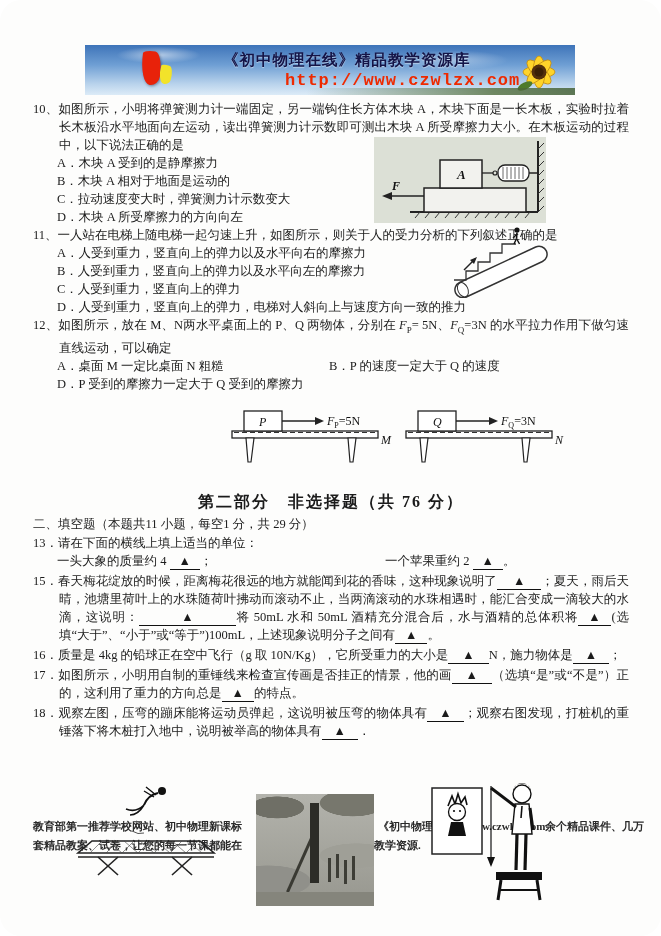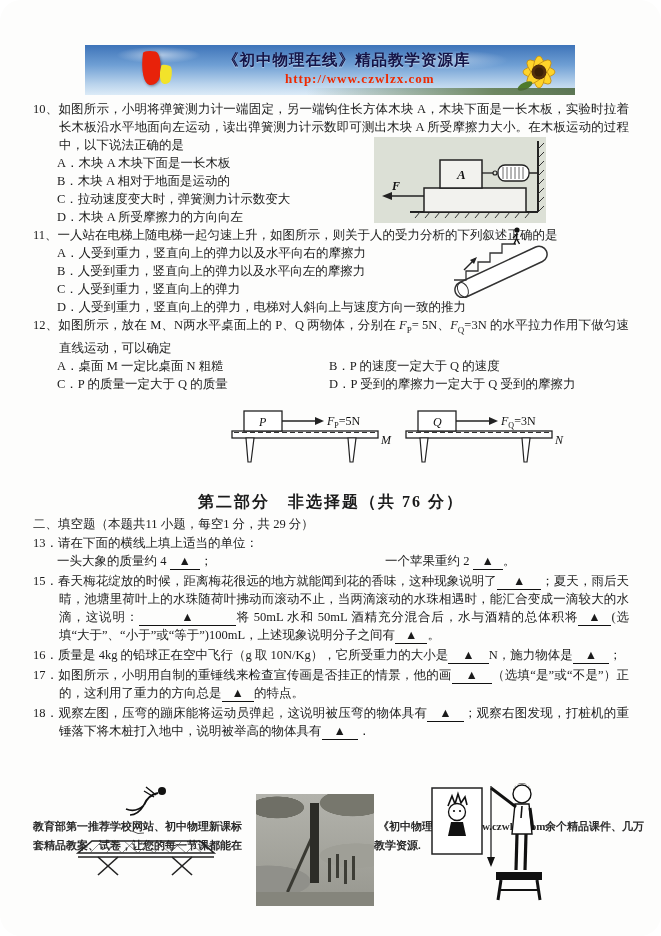--- a/index.html
+++ b/index.html
@@ -26,22 +26,22 @@
     content:""; position:absolute; right:0; bottom:0; width:55%; height:7px;
     background:linear-gradient(90deg, transparent, #55703d 70%, #3e5a2c);
     opacity:.8;
   }
   .banner-title{
     position:absolute; left:138px; top:5px; font-size:15.5px; font-weight:bold;
     color:#141447; letter-spacing:1px; text-shadow:0 1px 1px rgba(255,255,255,.5);
     white-space:nowrap;
   }
   .banner-url{
-    position:absolute; left:200px; top:26px; font-size:13px; font-weight:bold;
-    color:#ee2a00; font-family:Liberation Serif, serif;
+    position:absolute; left:200px; top:26px; font-size:17px; font-weight:bold;
+    color:#ee2a00; font-family:Liberation Mono, monospace;
     letter-spacing:1px; white-space:nowrap;
   }
   .logo{ position:absolute; left:50px; top:4px; width:50px; height:42px; }
   .flame-red{
     position:absolute; left:6px; top:2px; width:20px; height:34px; background:#e8220a;
     border-radius:60% 40% 45% 55% / 10% 70% 30% 90%;
     transform:rotate(8deg);
     box-shadow:1px 1px 3px rgba(0,0,30,.4);
   }
   .flame-yellow{
@@ -182,21 +182,21 @@
     <line x1="73" y1="8" x2="69" y2="12" stroke="#111" stroke-width="1.2"></line>
     <line x1="20" y1="44" x2="31" y2="33" stroke="#222" stroke-width="1.4"></line>
     <polygon points="33,31 26,34 30,38" fill="#222"></polygon>
   </svg>
 
   <div class="content">
 
     <div class="q">
       <div class="qstem">10、如图所示，小明将弹簧测力计一端固定，另一端钩住长方体木块 A，木块下面是一长木板，实验时拉着长木板沿水平地面向左运动，读出弹簧测力计示数即可测出木块 A 所受摩擦力大小。在木板运动的过程中，以下说法正确的是</div>
       <div class="opts">
-        <div class="opt">A．木块 A 木块下面是一长木板</div>
+        <div class="opt">A．木块 A 受到的是静摩擦力</div>
         <div class="opt">B．木块 A 相对于地面是运动的</div>
         <div class="opt">C．拉动速度变大时，弹簧测力计示数变大</div>
         <div class="opt">D．木块 A 所受摩擦力的方向向左</div>
       </div>
     </div>
 
     <div class="q">
       <div class="qstem">11、一人站在电梯上随电梯一起匀速上升，如图所示，则关于人的受力分析的下列叙述正确的是</div>
       <div class="opts">
         <div class="opt">A．人受到重力，竖直向上的弹力以及水平向右的摩擦力</div>
@@ -206,21 +206,20 @@
       </div>
     </div>
 
     <div class="q">
       <div class="qstem">12、如图所示，放在 M、N两水平桌面上的 P、Q 两物体，分别在 <i>F</i><sub>P</sub>= 5N、<i>F</i><sub>Q</sub>=3N 的水平拉力作用下做匀速直线运动，可以确定</div>
       <div class="opt2col">
         <div class="c1">A．桌面 M 一定比桌面 N 粗糙</div>
         <div>B．P 的速度一定大于 Q 的速度</div>
       </div>
       <div class="opt2col">
-        <div class="c1">C．P 的质量一定大于 Q 的质量</div>
         <div>D．P 受到的摩擦力一定大于 Q 受到的摩擦力</div>
       </div>
     </div>
 
     <div class="fig12wrap">
       <svg width="348" height="64" viewBox="0 0 348 64">
 
         <rect x="4" y="30" width="146" height="7" fill="#fff" stroke="#222" stroke-width="1.3"></rect>
         <line x1="6" y1="31.5" x2="148" y2="31.5" stroke="#333" stroke-width="1" stroke-dasharray="5 3"></line>
         <polygon points="18,37 26,37 23,61 20,61" fill="#fff" stroke="#222" stroke-width="1.2"></polygon>

